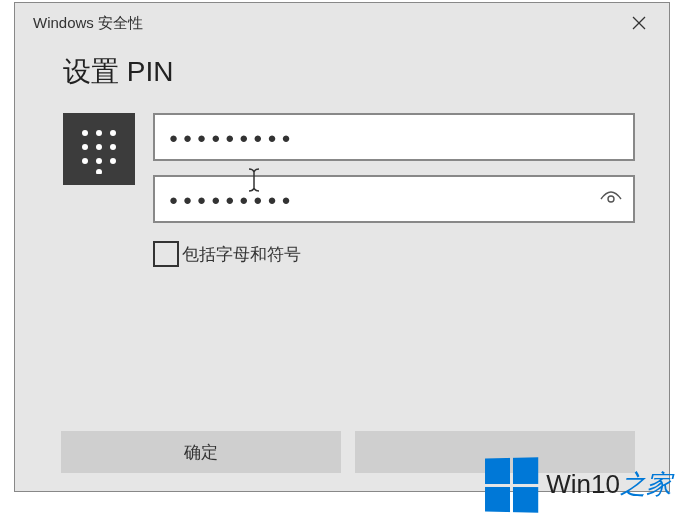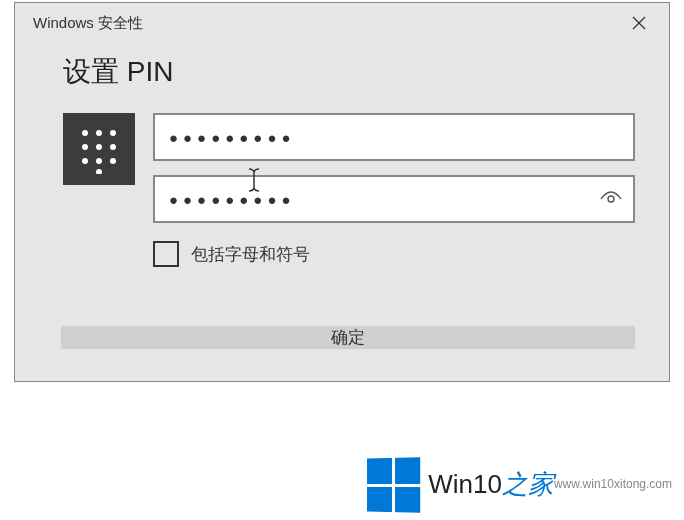--- a/index.html
+++ b/index.html
@@ -8,21 +8,21 @@
       background: #fff;
       width: 684px;
       height: 520px;
       position: relative;
     }
     .dialog {
       position: absolute;
       left: 14px;
       top: 2px;
       width: 656px;
-      height: 380px;
+      height: 490px;
       background: #e6e6e6;
       border: 1px solid #888;
     }
     .titlebar {
       display: flex;
       justify-content: space-between;
       align-items: center;
       height: 40px;
       padding: 0 12px 0 18px;
     }
@@ -102,21 +102,21 @@
     }
     .cursor-i {
       position: absolute;
       left: 92px;
       top: -8px;
       pointer-events: none;
     }
     .checkbox-row {
       display: flex;
       align-items: center;
-      gap: 12px;
+      gap: 3px;
       margin-top: 18px;
       margin-left: 90px;
     }
     .checkbox {
       width: 26px;
       height: 26px;
       border: 2px solid #333;
       background: #e6e6e6;
       cursor: pointer;
     }
@@ -124,21 +124,20 @@
       font-size: 17px;
       color: #333;
     }
     .button-row {
       position: absolute;
       left: 46px;
       right: 34px;
       bottom: 18px;
       display: flex;
       gap: 14px;
-      flex-direction: column;
     }
     .action-btn {
       flex: 1;
       height: 42px;
       background: #cfcfcf;
       border: none;
       font-size: 17px;
       color: #333;
       font-family: inherit;
       cursor: pointer;
@@ -233,15 +232,14 @@
   <div class="win-logo">
     <div></div>
       <div></div>
       <div></div>
       <div></div>
   </div>
   <div class="wm-text">
     <div class="wm-main">
       <span>Win10</span><span class="accent">之家</span>
     </div>
-    <div class="wm-sub">www.win10xitong.com</div>
   </div>
 </div>
 
 </body></html>

